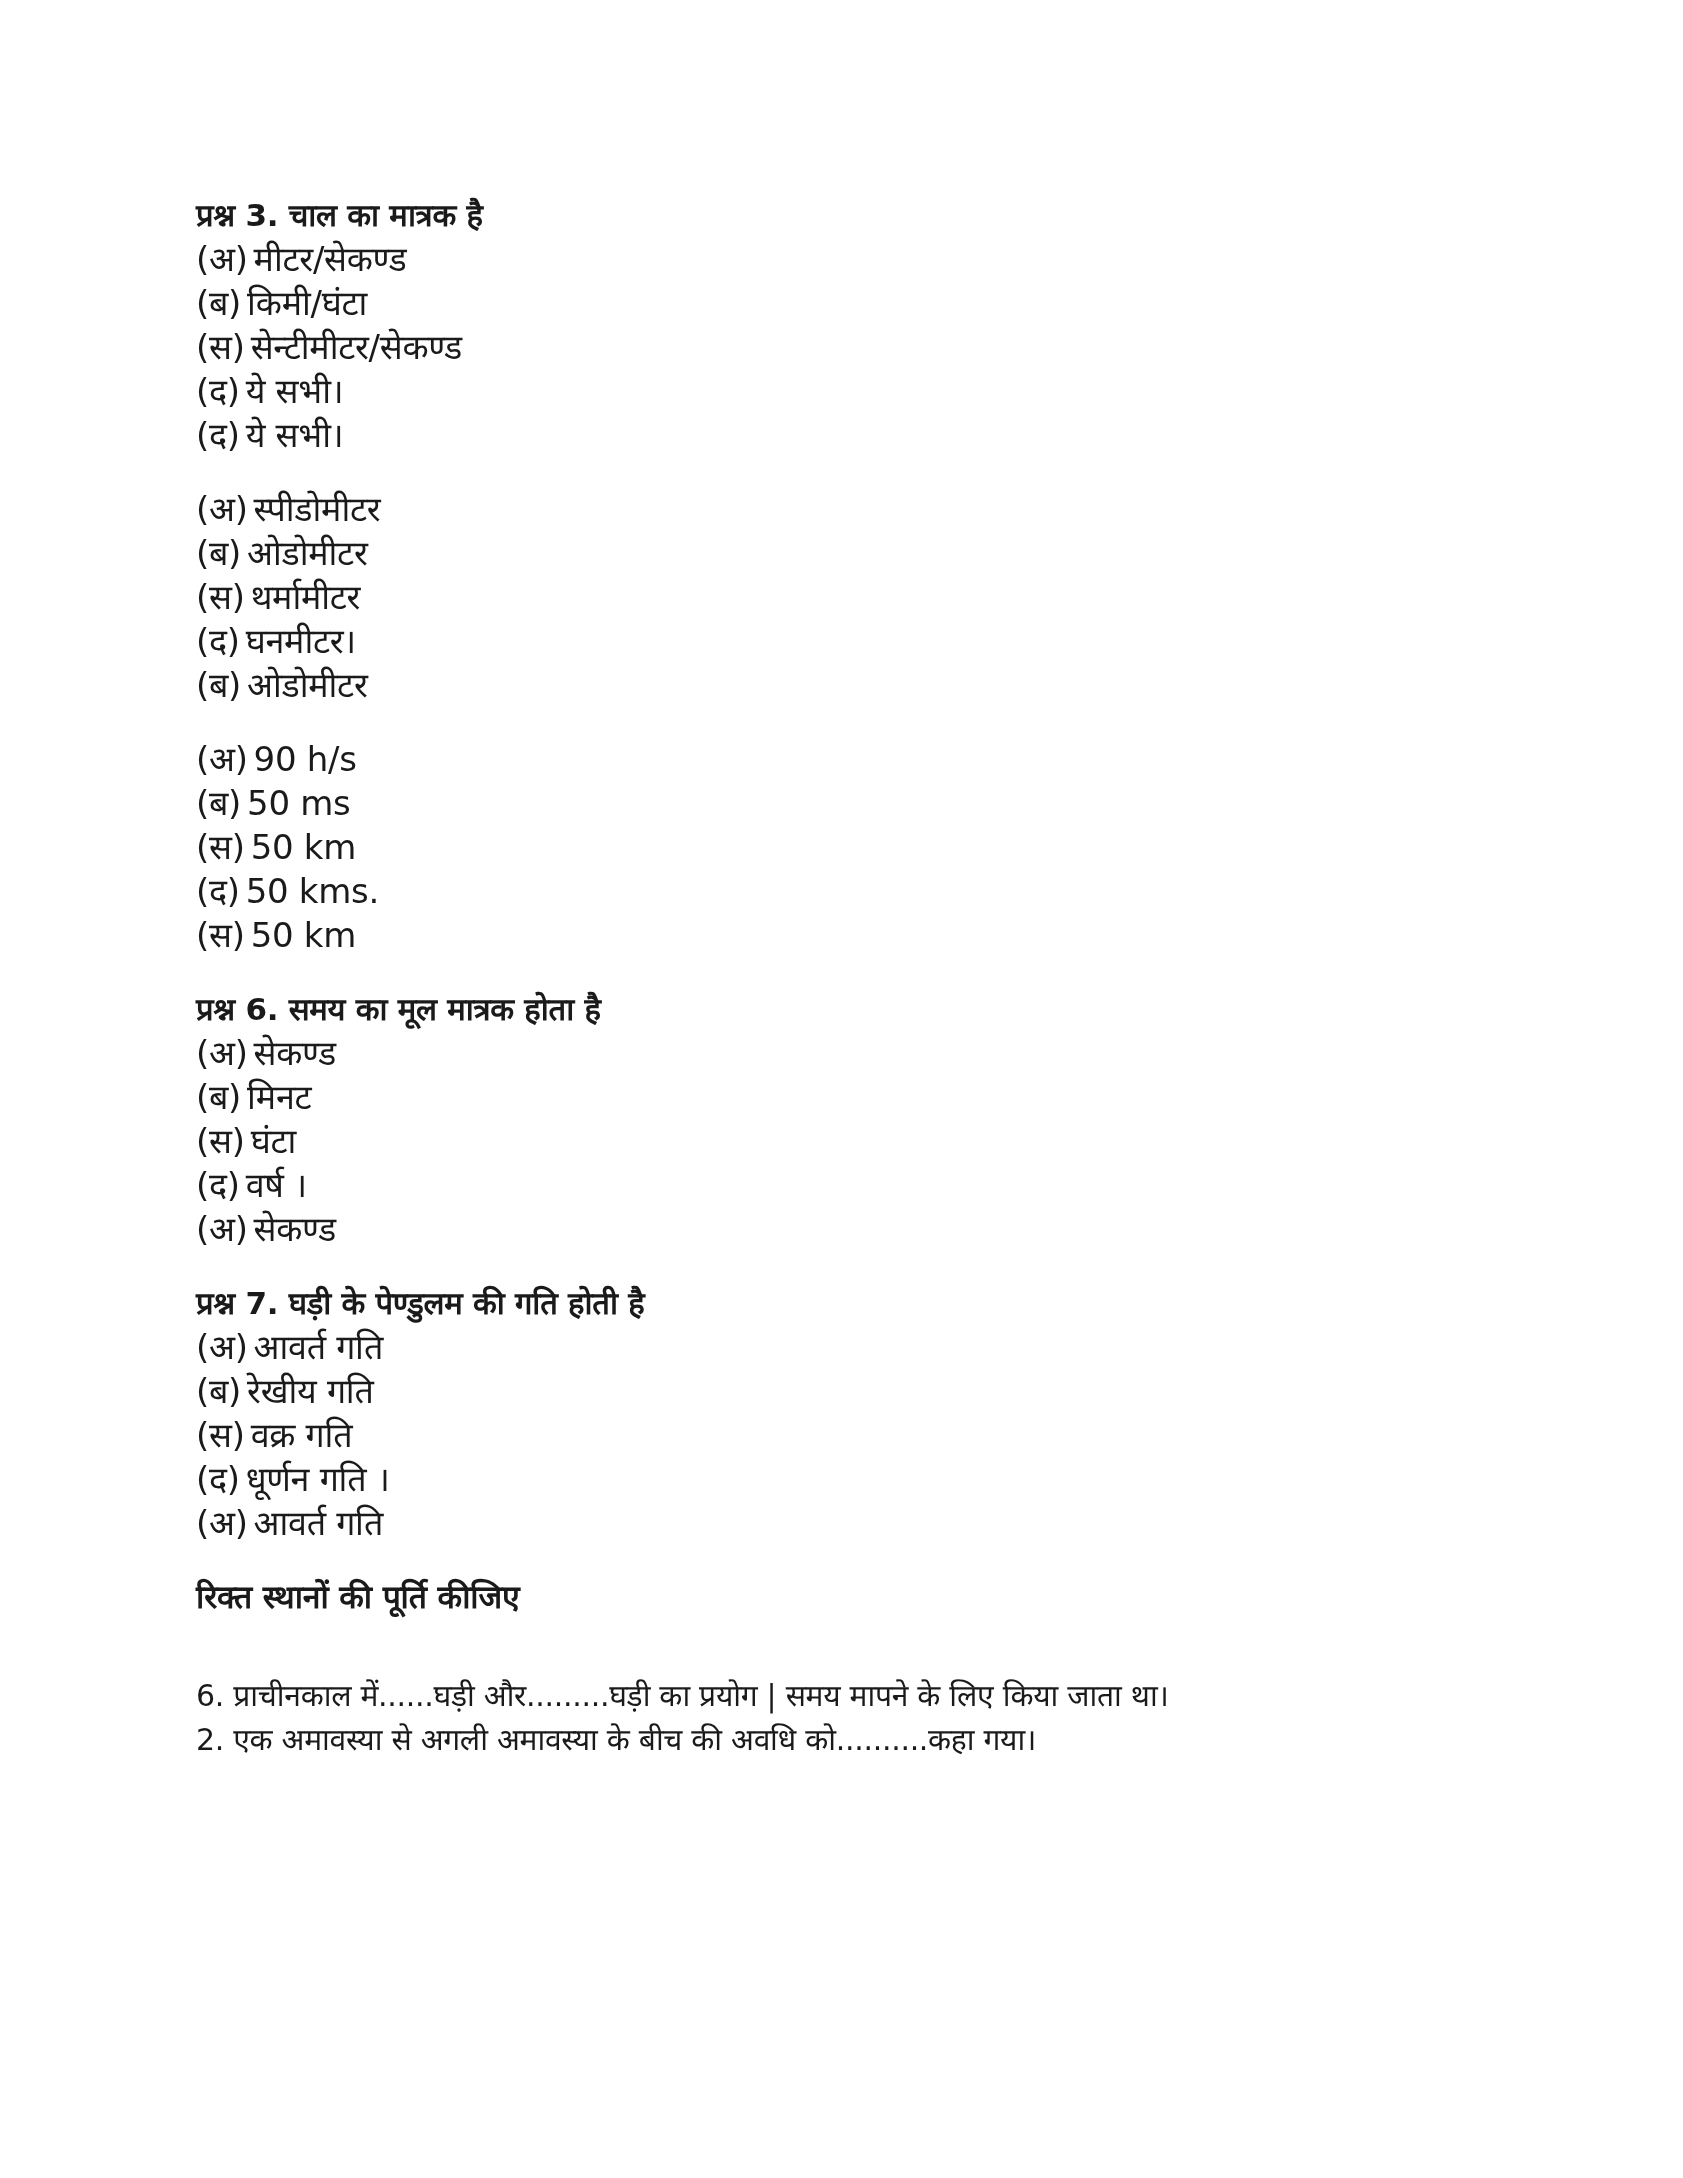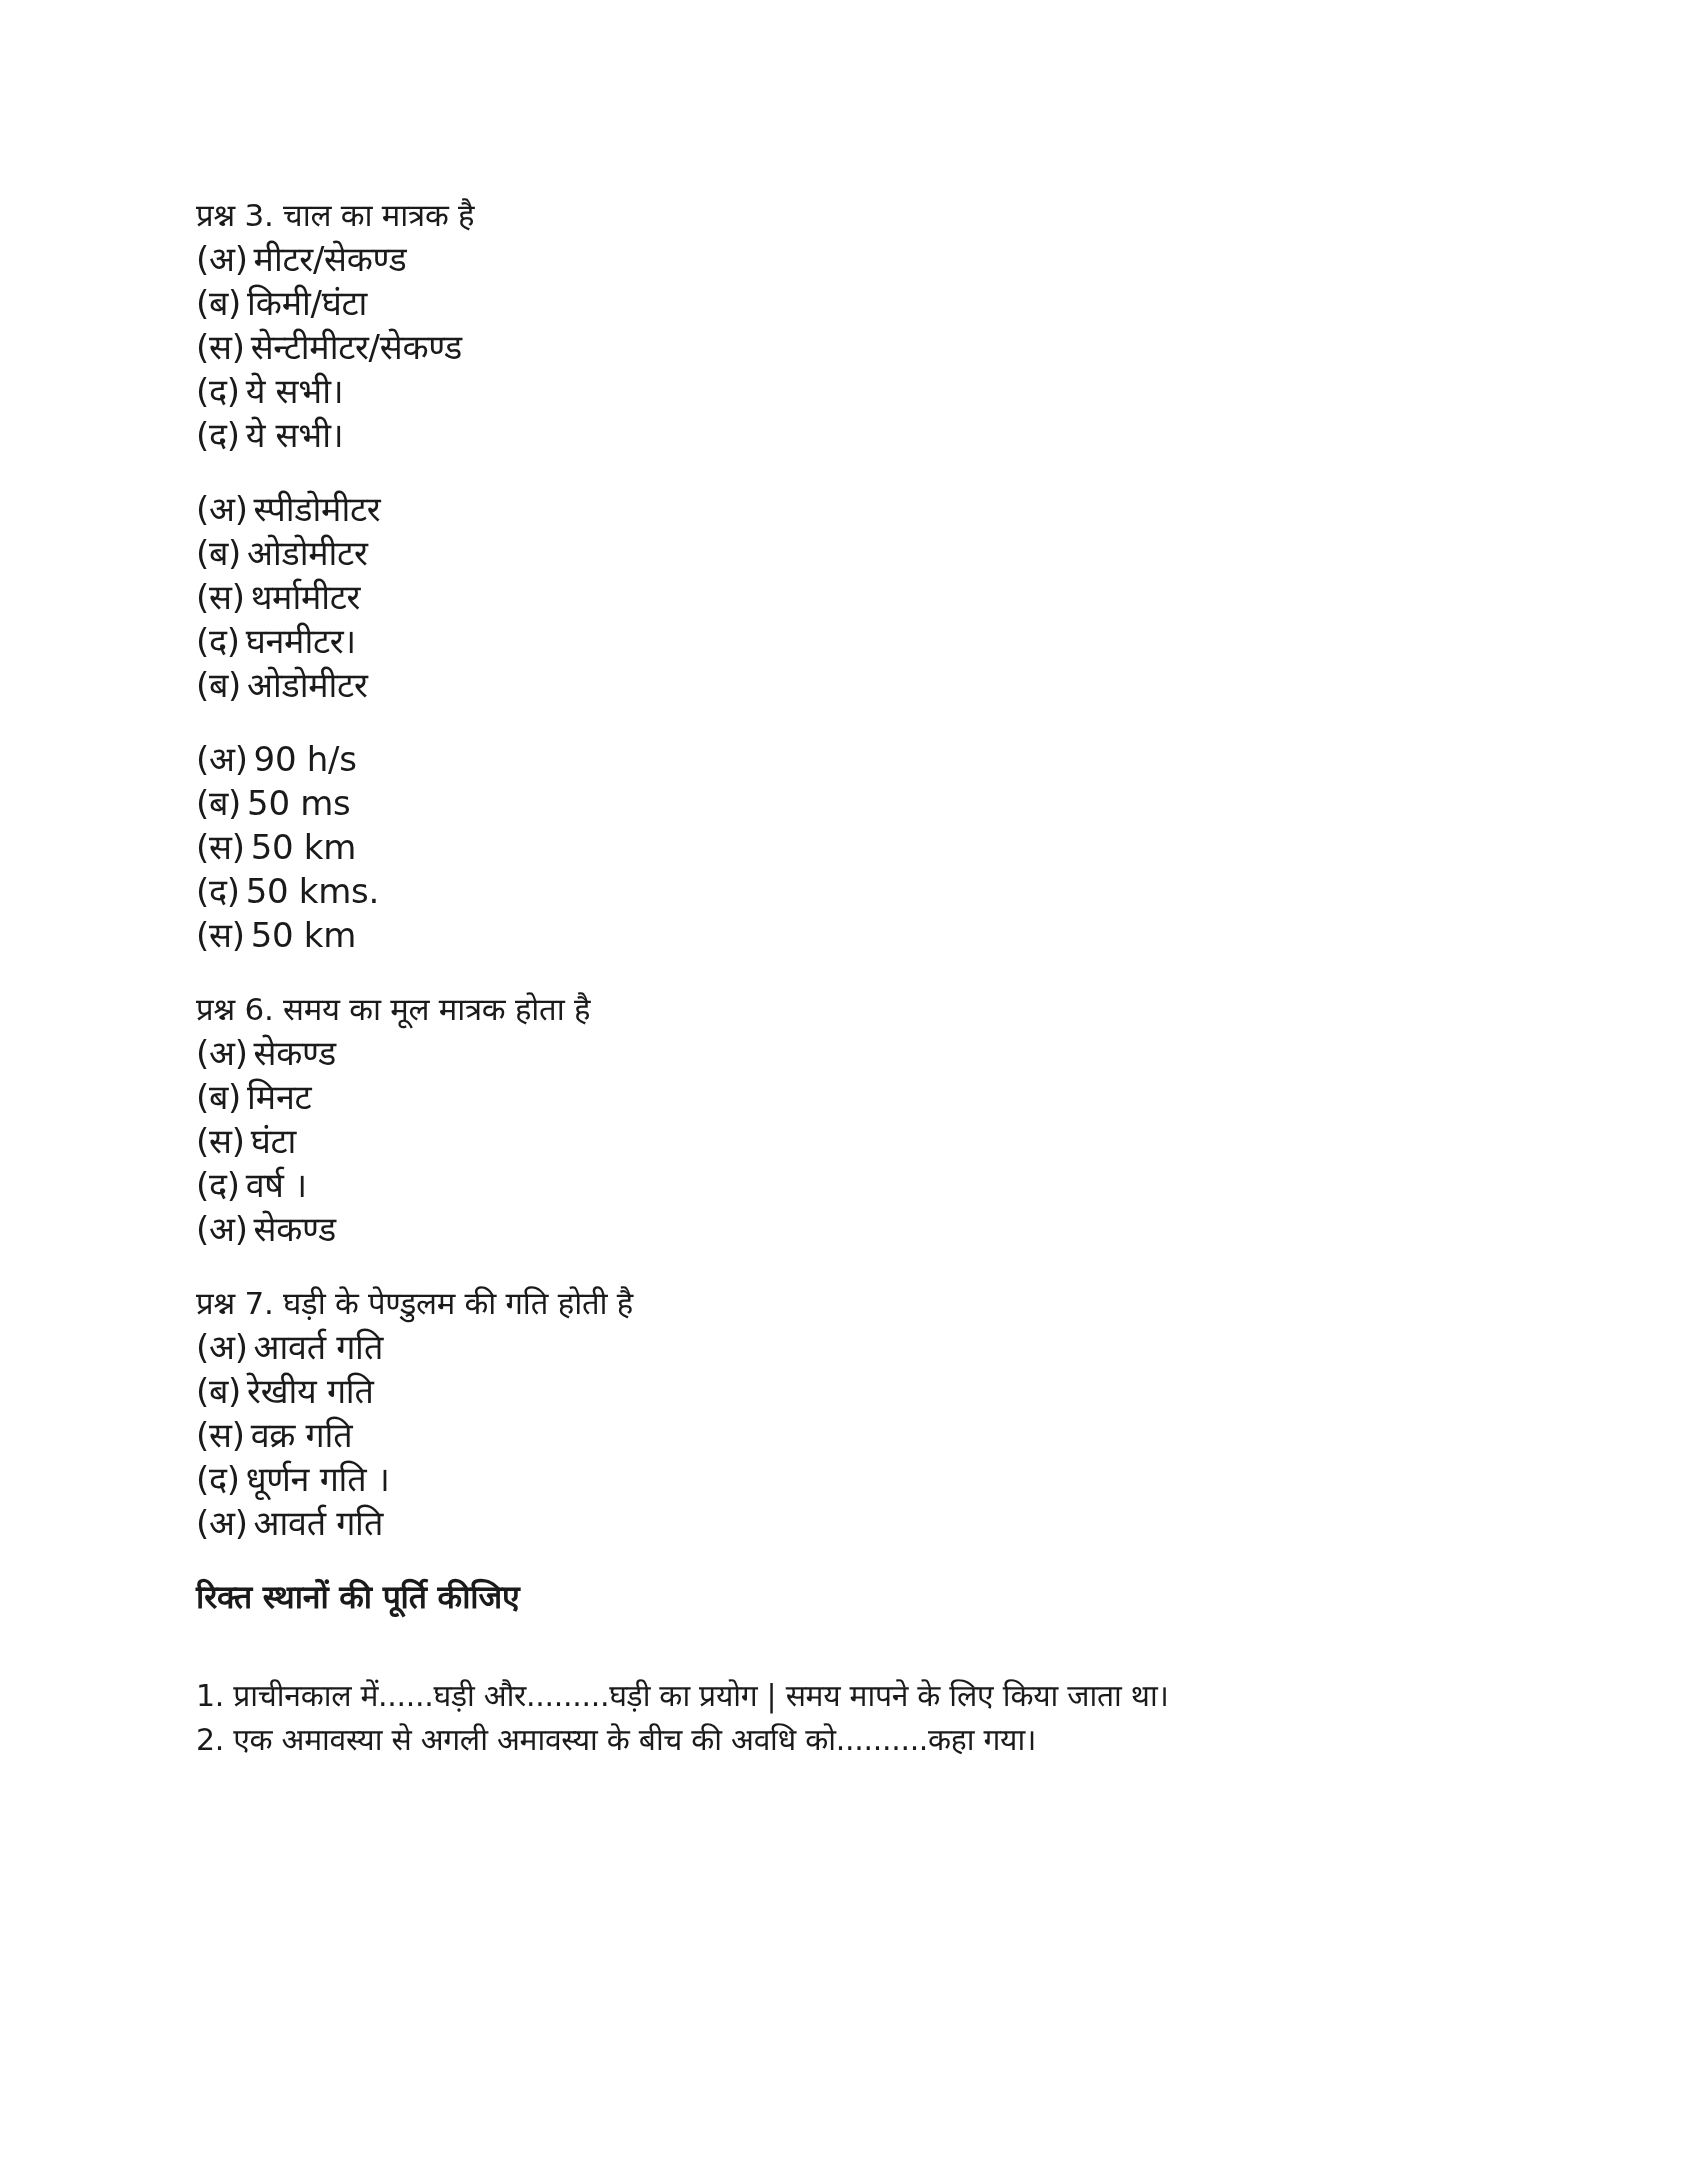--- a/index.html
+++ b/index.html
@@ -19,21 +19,21 @@
       position: absolute;
       left: 196px;
       top: 193px;
       width: 1386px;
     }
     .question {
       margin: 0 0 30px 0;
     }
     .q-title {
       font-size: 31px;
-      font-weight: normal;
+      font-weight: bold;
       line-height: 44px;
       height: 44px;
       white-space: nowrap;
       letter-spacing: -0.3px;
     }
     .opt {
       font-size: 34px;
       line-height: 44px;
       height: 44px;
       white-space: nowrap;
@@ -106,18 +106,18 @@
     <div class="opt"><span class="label">(अ)</span><span>आवर्त गति</span></div>
     <div class="opt"><span class="label">(ब)</span><span>रेखीय गति</span></div>
     <div class="opt"><span class="label">(स)</span><span>वक्र गति</span></div>
     <div class="opt"><span class="label">(द)</span><span>धूर्णन गति ।</span></div>
     <div class="opt"><span class="label">(अ)</span><span>आवर्त गति</span></div>
   </div>
 
   <div class="section-title">रिक्त स्थानों की पूर्ति कीजिए</div>
 
   <div class="fill-list">
-    <div class="fill-item">1. प्राचीनकाल में......घड़ी और.........घड़ी का प्रयोग | समय मापने के लिए किया जाता था।</div>
+    <div class="fill-item">6. प्राचीनकाल में......घड़ी और.........घड़ी का प्रयोग | समय मापने के लिए किया जाता था।</div>
     <div class="fill-item">2. एक अमावस्या से अगली अमावस्या के बीच की अवधि को..........कहा गया।</div>
   </div>
 
 </div>
 
 
 </body></html>

